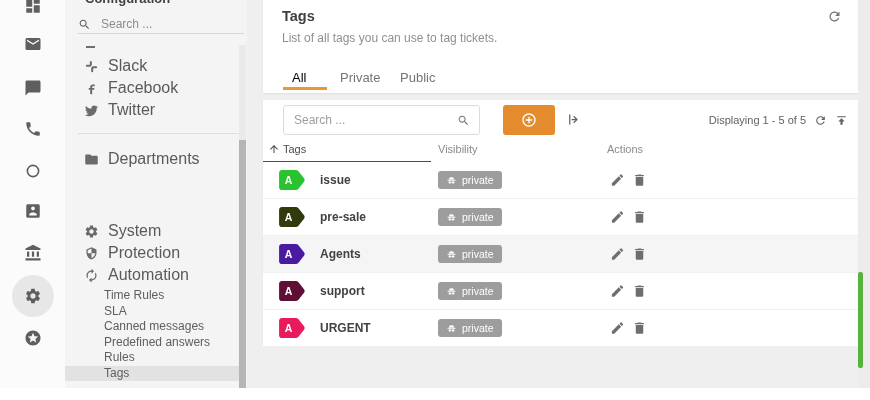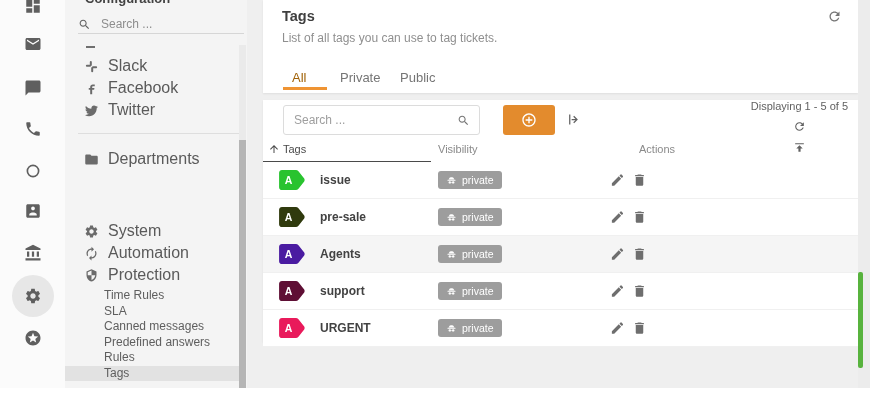--- a/index.html
+++ b/index.html
@@ -40,44 +40,44 @@
   .card{position:absolute;left:0;width:595px;background:#fff;box-shadow:0 1px 2px rgba(0,0,0,.07);}
   .header-card{top:0;height:93px;}
   .table-card{top:100px;height:242px;}
 
   .page-title{position:absolute;left:19px;top:8px;margin:0;font-size:14.5px;font-weight:bold;color:#3f3f3f;}
   .refresh-top{position:absolute;left:564px;top:9px;background:none;border:none;padding:0;cursor:pointer;}
   .refresh-top .ico{color:#757575;}
   .subtitle{position:absolute;left:19px;top:31px;margin:0;font-size:12px;color:#8f8f8f;}
 
   .tab{position:absolute;top:70px;font-size:13px;color:#757575;cursor:pointer;white-space:nowrap;}
-  .tab.active{color:#a16207;text-align:center;}
+  .tab.active{color:#000000;text-align:center;}
   .tab.custom{display:flex;align-items:center;gap:6px;font-size:11px;letter-spacing:.3px;top:71px;}
   .tab.custom .ico{color:#757575;}
   .tab-underline{position:absolute;left:20px;top:87px;width:44px;height:3px;background:#ef9433;}
 
   .toolbar{position:absolute;left:0;top:0;width:595px;height:40px;}
   .search-box{position:absolute;left:20px;top:5px;width:197px;height:30px;border:1px solid #dcdcdc;border-radius:3px;background:#fff;display:flex;align-items:center;justify-content:space-between;padding:0 9px 0 10px;box-sizing:border-box;cursor:text;}
   .search-box .ph{font-size:12px;color:#9e9e9e;}
   .search-box .ico{color:#757575;}
   .add-btn{position:absolute;left:240px;top:5px;width:52px;height:30px;border:none;border-radius:3px;background:#e38b2d;display:flex;align-items:center;justify-content:center;cursor:pointer;}
   .add-btn .ico{color:#fff;}
   .flow-btn{position:absolute;left:303px;top:12px;background:none;border:none;padding:0;cursor:pointer;}
   .flow-btn .ico{color:#616161;}
-  .display-info{position:absolute;right:10px;top:0;height:40px;display:flex;align-items:center;gap:8px;flex-direction:column;}
+  .display-info{position:absolute;right:10px;top:0;height:40px;display:flex;align-items:center;gap:8px;}
   .display-info span.txt{font-size:11px;color:#616161;}
   .display-info .ico{color:#616161;cursor:pointer;}
 
   .thead{position:absolute;left:0;top:40px;width:595px;height:22px;border-bottom:1px solid #e3e3e3;}
   .thead::after{content:"";position:absolute;left:0;bottom:-1px;width:168px;height:2px;background:#4a4a4a;}
   .th{position:absolute;top:3px;font-size:11px;color:#8a8a8a;cursor:pointer;}
   .th-tags{left:5px;display:flex;align-items:center;gap:3px;color:#4a4a4a;}
   .th-tags .ico{color:#4a4a4a;}
   .th-vis{left:175px;}
-  .th-act{left:344px;cursor:default;margin-left:32px;}
+  .th-act{left:344px;cursor:default;}
 
   #rows{position:absolute;left:0;top:62px;width:595px;}
   .row{position:relative;width:595px;height:36px;border-bottom:1px solid #f0f0f0;background:#fff;}
   .row.hl{background:#f5f5f5;}
   .row>*{position:absolute;top:50%;transform:translateY(-50%);}
   .tag-ico{left:15px;width:29px;height:23px;}
   .tag-ico svg{width:100%;height:100%;display:block;}
   .tag-letter{font-size:11px;font-weight:bold;fill:#fff;font-family:"Liberation Sans",sans-serif;}
   .tag-name{left:57px;font-size:12px;font-weight:bold;color:#424242;}
   .badge{left:175px;display:inline-flex;align-items:center;gap:5px;background:#9d9d9d;border-radius:3px;padding:3px 8px;}
@@ -221,32 +221,32 @@
             <span class="ico s15">
               <svg viewBox="0 0 24 24" fill="currentColor">
                 <path d="M19.14 12.94c.04-.3.06-.61.06-.94 0-.32-.02-.64-.07-.94l2.03-1.58c.18-.14.23-.41.12-.61l-1.92-3.32c-.12-.22-.37-.29-.59-.22l-2.39.96c-.5-.38-1.03-.7-1.62-.94l-.36-2.54c-.04-.24-.24-.41-.48-.41h-3.84c-.24 0-.43.17-.47.41l-.36 2.54c-.59.24-1.13.57-1.62.94l-2.39-.96c-.22-.08-.47 0-.59.22L2.74 8.87c-.12.21-.08.47.12.61l2.03 1.58c-.05.3-.09.63-.09.94s.02.64.07.94l-2.03 1.58c-.18.14-.23.41-.12.61l1.92 3.32c.12.22.37.29.59.22l2.39-.96c.5.38 1.03.7 1.62.94l.36 2.54c.05.24.24.41.48.41h3.84c.24 0 .44-.17.47-.41l.36-2.54c.59-.24 1.13-.56 1.62-.94l2.39.96c.22.08.47 0 .59-.22l1.92-3.32c.12-.22.07-.47-.12-.61l-2.01-1.58zM12 15.6c-1.98 0-3.6-1.62-3.6-3.6s1.62-3.6 3.6-3.6 3.6 1.62 3.6 3.6-1.62 3.6-3.6 3.6z"></path>
               </svg>
             </span>
             <span class="lbl">System</span>
           </div>
           <div class="side-item">
             <span class="ico s15">
               <svg viewBox="0 0 24 24" fill="currentColor">
+                <path d="M12 2 4 5.5V11c0 4.8 3.4 9.3 8 10.5 4.6-1.2 8-5.7 8-10.5V5.5L12 2zm0 9.5h6c-.45 3.5-2.85 6.74-6 7.72V11.5H6V6.8l6-2.63v7.33z"></path>
+              </svg>
+            </span>
+            <span class="lbl">Protection</span>
+          </div>
+          <div class="side-item">
+            <span class="ico s15">
+              <svg viewBox="0 0 24 24" fill="currentColor">
                 <path d="M12 6v3l4-4-4-4v3c-4.42 0-8 3.58-8 8 0 1.57.46 3.03 1.24 4.26L6.7 14.8c-.45-.83-.7-1.79-.7-2.8 0-3.31 2.69-6 6-6zm6.76 1.74L17.3 9.2c.44.84.7 1.79.7 2.8 0 3.31-2.69 6-6 6v-3l-4 4 4 4v-3c4.42 0 8-3.58 8-8 0-1.57-.46-3.03-1.24-4.26z"></path>
               </svg>
             </span>
             <span class="lbl">Automation</span>
-          </div>
-          <div class="side-item">
-            <span class="ico s15">
-              <svg viewBox="0 0 24 24" fill="currentColor">
-                <path d="M12 2 4 5.5V11c0 4.8 3.4 9.3 8 10.5 4.6-1.2 8-5.7 8-10.5V5.5L12 2zm0 9.5h6c-.45 3.5-2.85 6.74-6 7.72V11.5H6V6.8l6-2.63v7.33z"></path>
-              </svg>
-            </span>
-            <span class="lbl">Protection</span>
           </div>
         </div>
       </div>
     <div class="side-divider d2"></div>
     <div id="sub-list">
         <div class="sub-item">Time Rules</div>
         <div class="sub-item">SLA</div>
         <div class="sub-item">Canned messages</div>
         <div class="sub-item">Predefined answers</div>
         <div class="sub-item">Rules</div>

